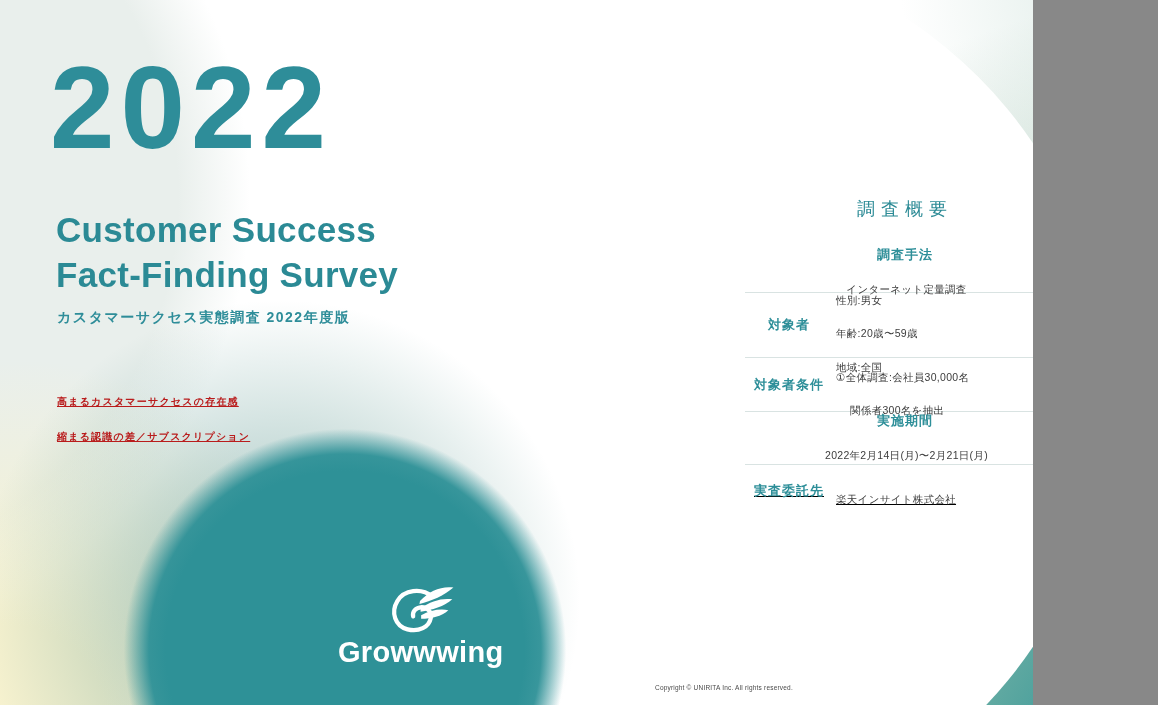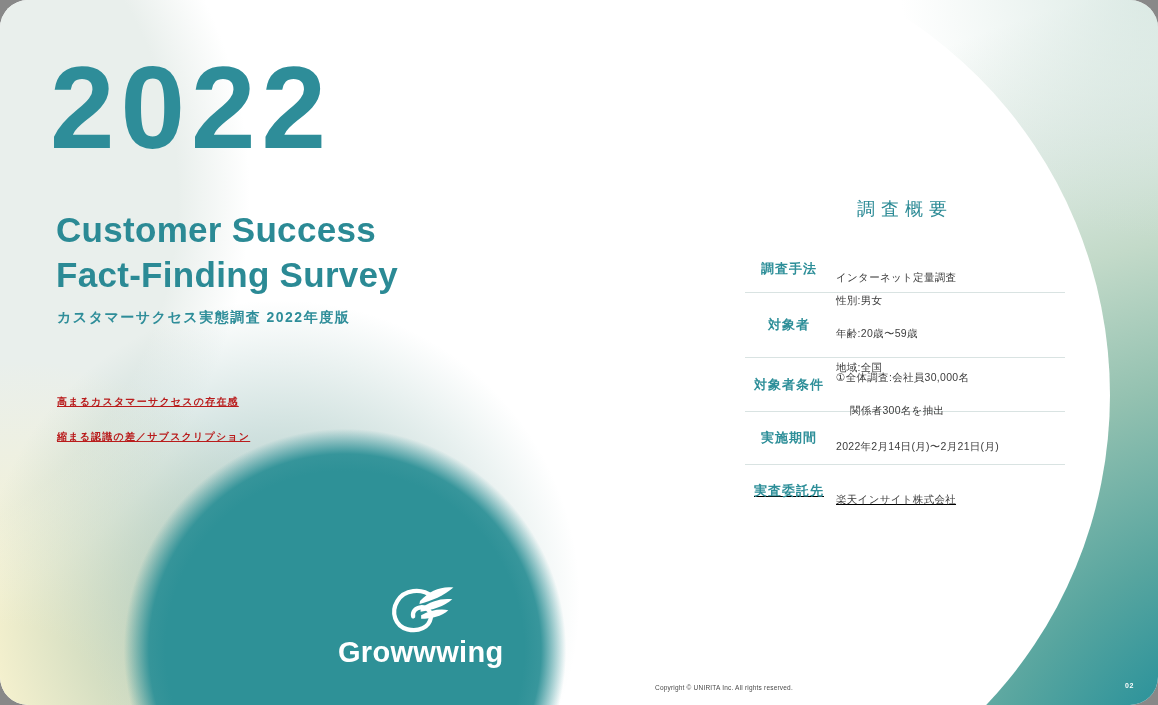--- a/index.html
+++ b/index.html
@@ -1,18 +1,18 @@
 <!DOCTYPE html>
 <html><head>
 <meta charset="utf-8">
 <style>
   html,body{margin:0;padding:0;}
   body{font-family:"Liberation Sans","DejaVu Sans",sans-serif;background:#888;}
   .canvas{
-    position:relative;width:1158px;height:705px;overflow:hidden;background:#ffffff;border-radius:28px;
+    position:relative;width:1033px;height:705px;overflow:hidden;background:#ffffff;
   }
   
   .bg-right{
     position:absolute;inset:0;z-index:0;
     background:
       radial-gradient(circle 260px at 1160px -20px, rgba(208,227,220,.8) 0%, rgba(208,227,220,0) 100%),
       radial-gradient(circle 900px at 1290px 840px,
         #2f949b 0%, #2f949b 22%, #57a59f 34%, #93c1b0 52%, #c3dac9 68%, #e0ebe5 82%, rgba(236,243,239,0) 96%);
   }
   .white-circle{
@@ -59,21 +59,21 @@
   
   .survey-title{
     position:absolute;left:745px;top:197px;width:320px;text-align:center;
     font-size:18px;font-weight:400;letter-spacing:6px;color:#2b8a95;
   }
   .survey-table{
     position:absolute;left:745px;top:246px;width:320px;
   }
   .row{display:flex;align-items:center;box-sizing:border-box;}
   .row.bordered{border-bottom:1px solid #d9e3e2;}
-  .r1{height:47px;} .r2{height:65px;} .r3{height:54px;} .r4{height:53px;} .r5{height:52px;text-decoration:underline;}
+  .r1{height:47px;flex-direction:column;} .r2{height:65px;} .r3{height:54px;} .r4{height:53px;flex-direction:column;} .r5{height:52px;text-decoration:underline;}
   .cell-label{
     width:88px;flex:none;text-align:center;
     font-size:13px;font-weight:700;letter-spacing:1px;color:#2e8f99;
   }
   .cell-value{
     padding-left:3px;font-size:10.5px;line-height:15.5px;letter-spacing:.3px;color:#3c3c3c;
   }
   .cell-value span{display:block;white-space:nowrap;margin-top:18px;}
   .r3 .cell-value{line-height:15px;}
   .indent{padding-left:14px;}

